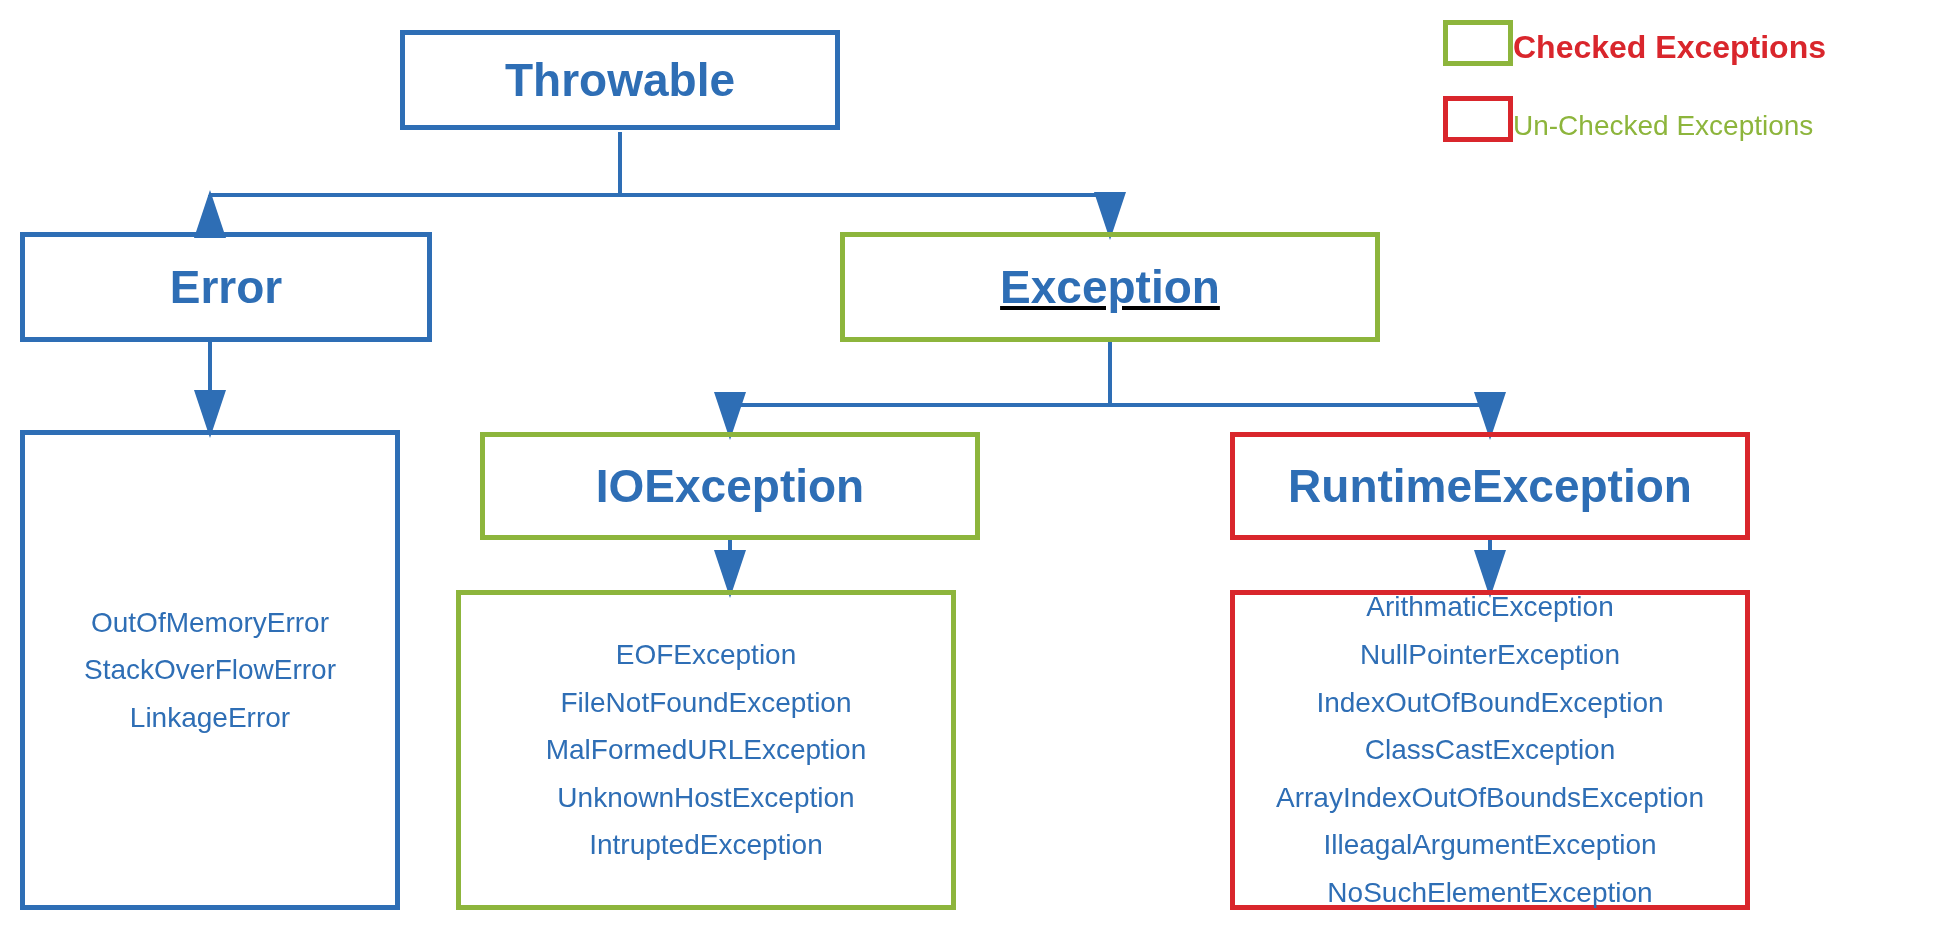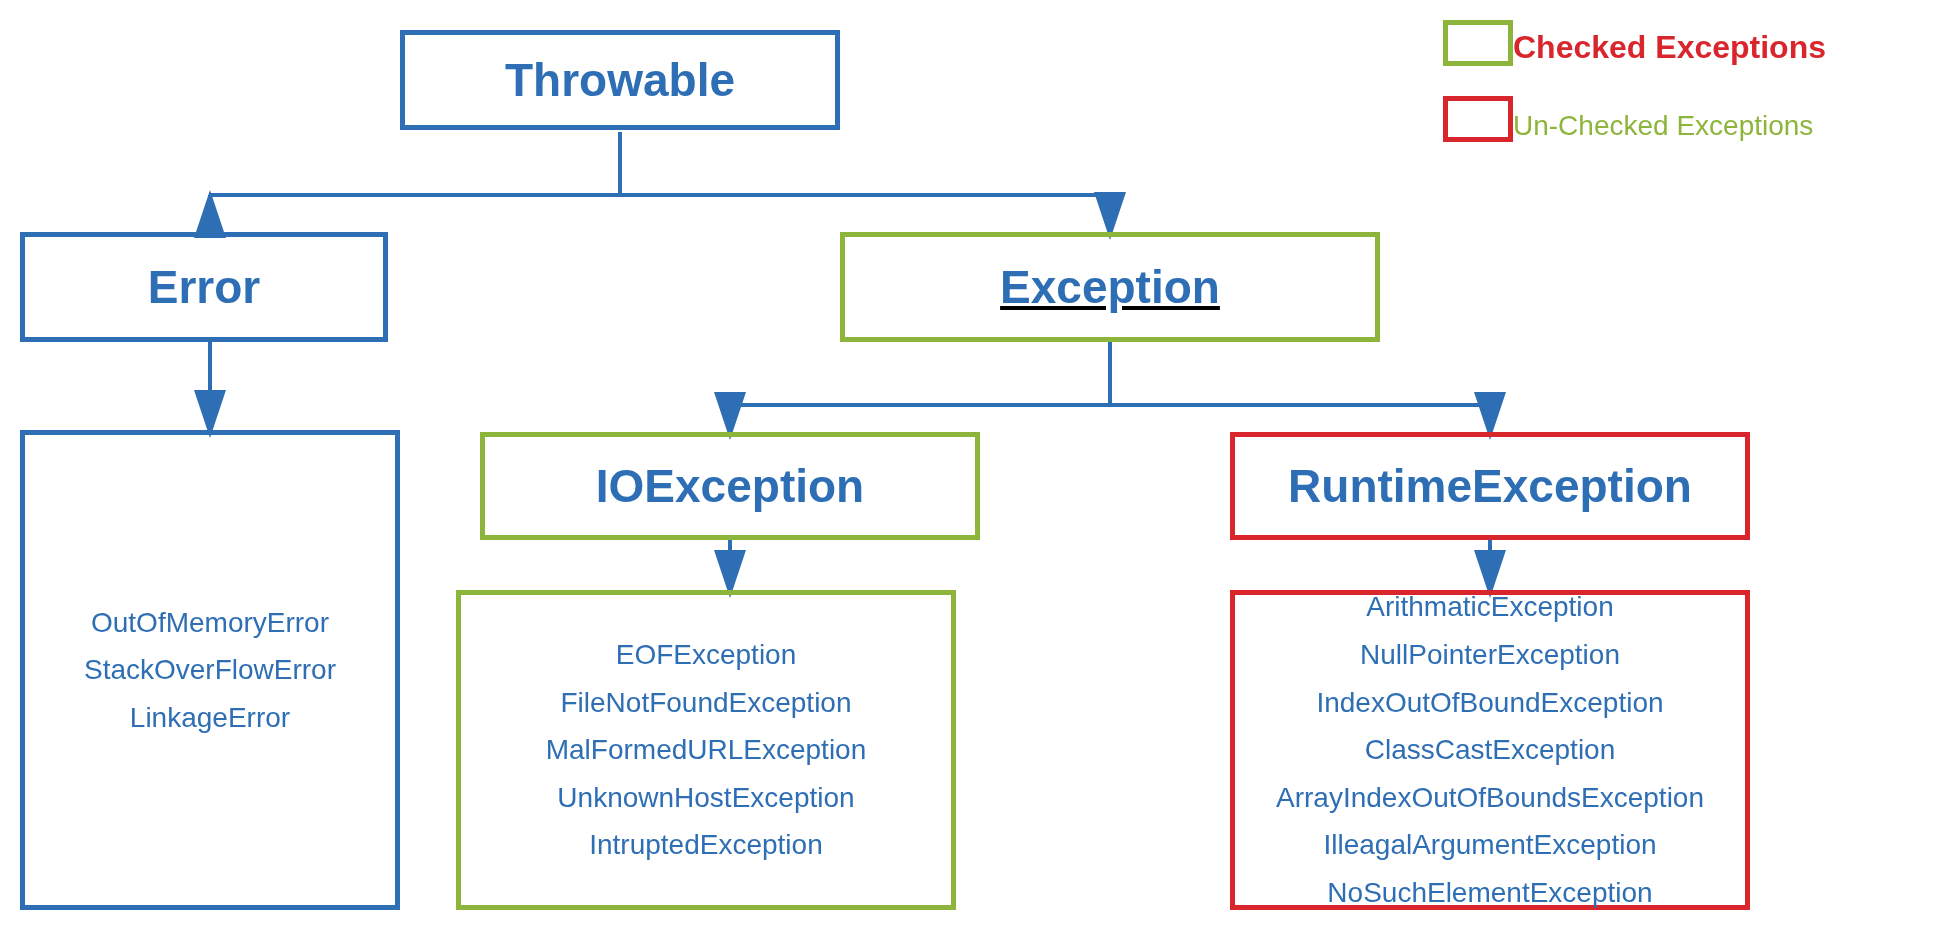--- a/index.html
+++ b/index.html
@@ -139,21 +139,21 @@
 
     <line x1="730" y1="540" x2="730" y2="590" stroke="#2e6eb5" stroke-width="4" marker-end="url(#arrowhead)"></line>
 
     <line x1="1490" y1="540" x2="1490" y2="590" stroke="#2e6eb5" stroke-width="4" marker-end="url(#arrowhead)"></line>
   </svg>
 
   <div class="node border-blue" style="left: 400px; top: 30px; width: 440px; height: 100px;">
     <span class="node-text">Throwable</span>
   </div>
 
-  <div class="node border-blue" style="left: 20px; top: 232px; width: 368px; height: 110px;">
+  <div class="node border-blue" style="left: 20px; top: 232px; width: 412px; height: 110px;">
     <span class="node-text">Error</span>
   </div>
 
   <div class="node border-green" style="left: 840px; top: 232px; width: 540px; height: 110px; text-decoration: underline;">
     <span class="node-text">Exception</span>
   </div>
 
   <div class="node border-blue" style="left: 20px; top: 430px; width: 380px; height: 480px; align-items: center; justify-content: center; flex-direction: column;">
     <div class="node-text-small">
       OutOfMemoryError<br>StackOverFlowError<br>LinkageError

